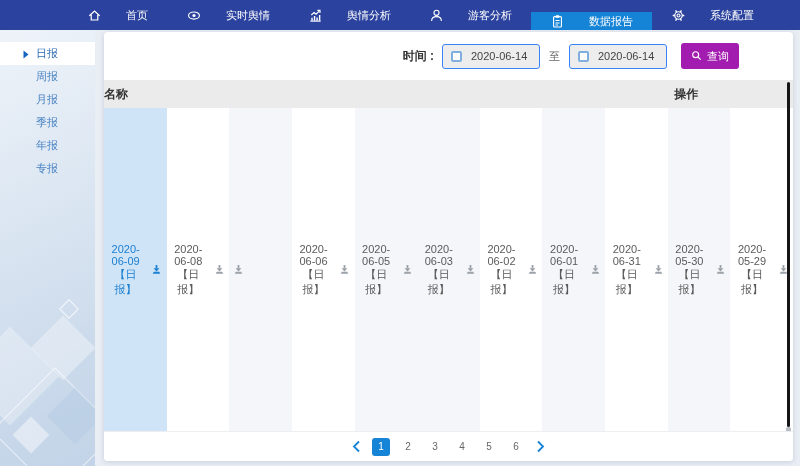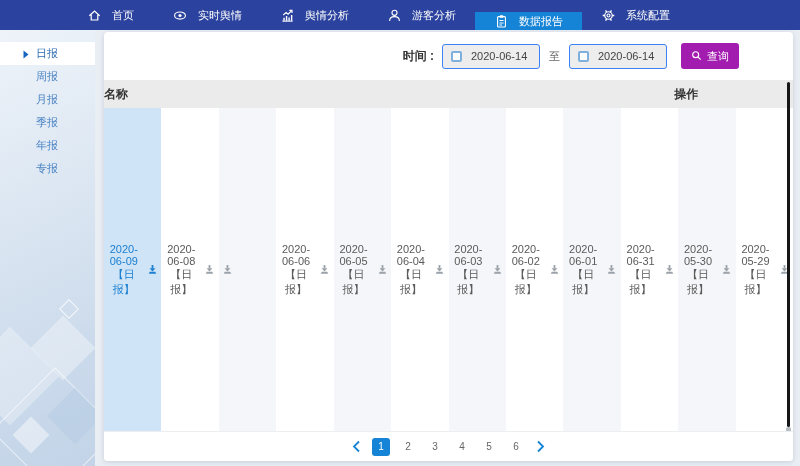--- a/index.html
+++ b/index.html
@@ -1,21 +1,21 @@
 <!DOCTYPE html>
 <html><head>
 <meta charset="utf-8">
 <style>
   * { margin:0; padding:0; box-sizing:border-box; }
   html,body { width:800px; height:466px; overflow:hidden; }
   body { position:relative; background:#e9eef5; font-family:"Liberation Sans","DejaVu Sans",sans-serif; }
 
   
   .navbar { position:absolute; top:0; left:0; right:0; height:30px; background:#2b429e; display:flex; align-items:stretch; padding-left:68px; z-index:5; }
-  .nav-item { display:flex; align-items:center; gap:10px; padding:0 19px; color:#fff; font-size:11px; cursor:pointer; white-space:nowrap; }
+  .nav-item { display:flex; align-items:center; gap:24px; padding:0 19px; color:#fff; font-size:11px; cursor:pointer; white-space:nowrap; }
   .nav-item.active { background:#1583d6;margin-top:12px; }
   .nav-item svg { display:block; }
 
   
   .sidebar { position:absolute; top:30px; left:0; width:95px; bottom:0; overflow:hidden;
     background:linear-gradient(155deg,#eef3f9 0%,#dee8f3 35%,#cbdaeb 75%,#c3d4e8 100%); }
   .side-menu { position:relative; z-index:2; padding-top:12px; }
   .side-item { position:relative; height:23px; display:flex; align-items:center; padding-left:36px; color:#4a83c4; font-size:11px; cursor:pointer; }
   .side-item.active { background:#ffffff; color:#2f6db5; }
   .side-marker { position:absolute; left:23px; top:7px; display:none; }
@@ -234,30 +234,20 @@
       <div class="t-row stripe">
         <div class="cell-name">2020-06-05【日报】</div>
         <div class="cell-op">
           <button class="dl-btn"><svg width="13" height="13" viewBox="0 0 16 16">
               <rect x="6.9" y="2.5" width="2.2" height="4.2"></rect>
               <path d="M4.4 6.4 H11.6 L8 10.6 Z"></path>
               <path d="M4.6 10.8 H11.4 L12.6 13.2 H3.4 Z"></path>
             </svg></button>
         </div>
       </div>
-      <div class="t-row">
-        <div class="cell-name">2020-06-04【日报】</div>
-        <div class="cell-op">
-          <button class="dl-btn"><svg width="13" height="13" viewBox="0 0 16 16">
-              <rect x="6.9" y="2.5" width="2.2" height="4.2"></rect>
-              <path d="M4.4 6.4 H11.6 L8 10.6 Z"></path>
-              <path d="M4.6 10.8 H11.4 L12.6 13.2 H3.4 Z"></path>
-            </svg></button>
-        </div>
-      </div>
       <div class="t-row stripe">
         <div class="cell-name">2020-06-03【日报】</div>
         <div class="cell-op">
           <button class="dl-btn"><svg width="13" height="13" viewBox="0 0 16 16">
               <rect x="6.9" y="2.5" width="2.2" height="4.2"></rect>
               <path d="M4.4 6.4 H11.6 L8 10.6 Z"></path>
               <path d="M4.6 10.8 H11.4 L12.6 13.2 H3.4 Z"></path>
             </svg></button>
         </div>
       </div>

